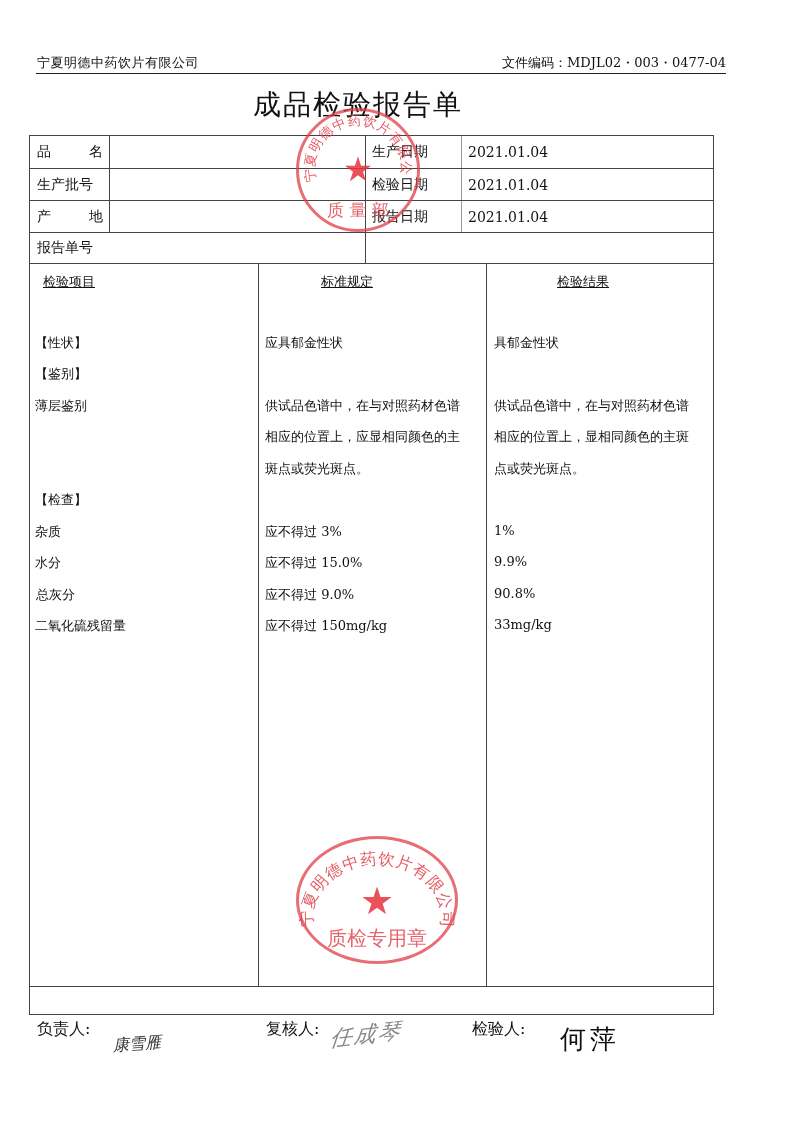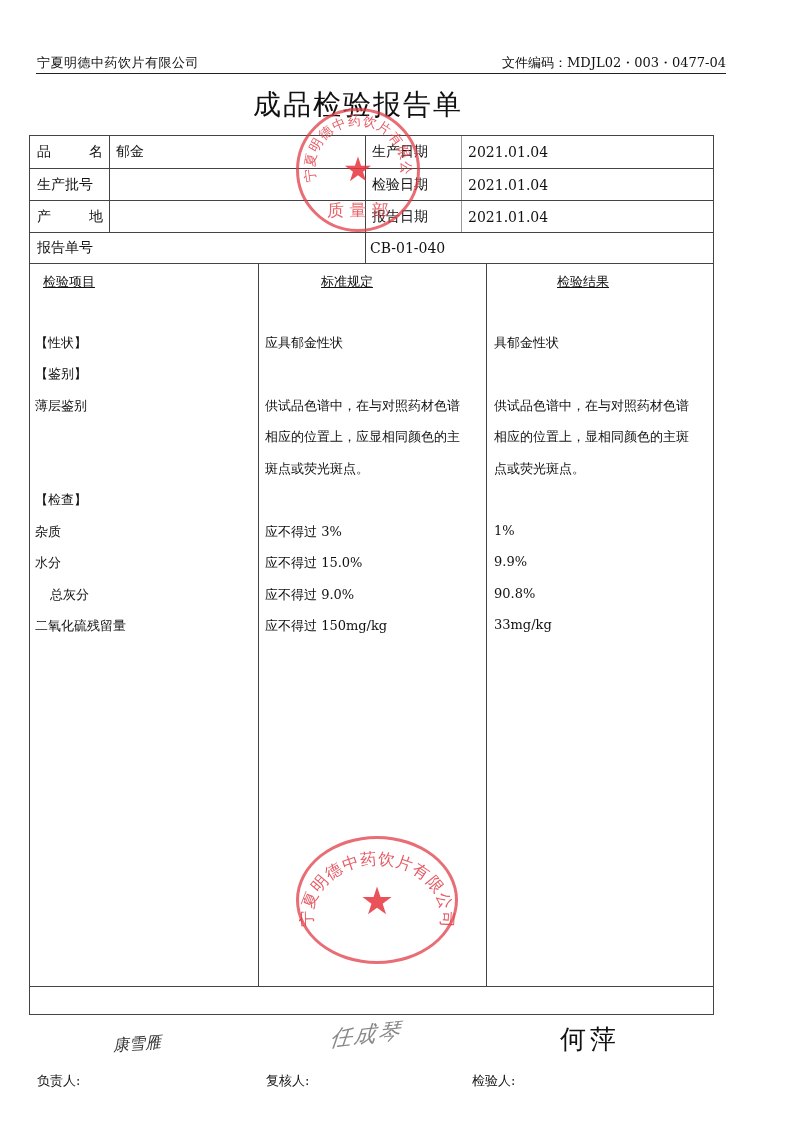--- a/index.html
+++ b/index.html
@@ -19,21 +19,21 @@
 
     .label-spread { display: flex; justify-content: space-between; width: 66px; }
 
     .body-row { position: absolute; left: 0; top: 128px; width: 683px; height: 723px; border-bottom: 1px solid #444; }
     .col { position: absolute; top: 0; height: 100%; font-size: 13px; }
     .col-head { position: absolute; top: 9px; font-size: 13px; text-decoration: underline; }
     .line { position: absolute; font-size: 13px; white-space: nowrap; }
 
     .concl { position: absolute; left: 0; top: 851px; width: 683px; height: 27px; font-size: 14px; padding-left: 6px; display: flex; align-items: center; }
 
-    .sign { position: absolute; top: 1072px; font-size: 13px; }
+    .sign { position: absolute; top: 1019px; font-size: 16px; }
     .sig { position: absolute; font-family: "DejaVu Sans", sans-serif; }
 
     .stamp { position: absolute; border: 3px solid rgba(225,60,70,0.75); border-radius: 50%; color: rgba(225,60,70,0.8); pointer-events: none; }
     .stamp .star { position: absolute; left: 50%; transform: translateX(-50%); color: rgba(230,50,60,0.85); }
     .stamp .arc { position: absolute; left: 0; top: 0; width: 100%; height: 100%; }
     .stamp .bottom { position: absolute; width: 100%; text-align: center; }
   </style>
 </head>
 <body>
 
@@ -46,21 +46,20 @@
 <div class="tbl" style="height: 880px;">
 
   <div class="row" style="top:0; height:33px;">
     <div class="cell" style="left:0; width:79px;">
       <span class="label-spread">
         <span>品</span>
         <span>名</span>
       </span>
     </div>
     <div class="vline" style="left:79px;"></div>
-    <div class="cell" style="left:79px; width:256px;">郁金</div>
     <div class="vline" style="left:335px;"></div>
     <div class="cell" style="left:335px; width:96px;">生产日期</div>
     <div class="vline" style="left:431px; border-left-color:#999;"></div>
     <div class="cell" style="left:431px; width:252px;">2021.01.04</div>
   </div>
 
   <div class="row" style="top:33px; height:32px;">
     <div class="cell" style="left:0; width:79px;">生产批号</div>
     <div class="vline" style="left:79px;"></div>
     <div class="vline" style="left:335px;"></div>
@@ -79,34 +78,33 @@
     <div class="vline" style="left:79px;"></div>
     <div class="vline" style="left:335px;"></div>
     <div class="cell" style="left:335px; width:96px;">报告日期</div>
     <div class="vline" style="left:431px; border-left-color:#999;"></div>
     <div class="cell" style="left:431px; width:252px;">2021.01.04</div>
   </div>
 
   <div class="row" style="top:97px; height:31px;">
     <div class="cell" style="left:0; width:335px;">报告单号</div>
     <div class="vline" style="left:335px;"></div>
-    <div class="cell" style="left:335px; width:348px; padding-left:5px;">CB-01-040</div>
   </div>
 
   <div class="body-row">
 
     <div class="col" style="left:0; width:228px;">
       <div class="col-head" style="left:13px;">检验项目</div>
       <div class="line" style="left:5px; top:70px;">【性状】</div>
       <div class="line" style="left:5px; top:101px;">【鉴别】</div>
       <div class="line" style="left:5px; top:133px;">薄层鉴别</div>
       <div class="line" style="left:5px; top:227px;">【检查】</div>
       <div class="line" style="left:5px; top:259px;">杂质</div>
       <div class="line" style="left:5px; top:290px;">水分</div>
-      <div class="line" style="left:20px; top:322px;">总灰分</div>
+      <div class="line" style="left:6px; top:322px;">总灰分</div>
       <div class="line" style="left:5px; top:353px;">二氧化硫残留量</div>
     </div>
     <div class="vline" style="left:228px;"></div>
 
     <div class="col" style="left:228px; width:228px;">
       <div class="col-head" style="left:63px;">标准规定</div>
       <div class="line" style="left:7px; top:70px;">应具郁金性状</div>
       <div class="line" style="left:7px; top:133px;">供试品色谱中，在与对照药材色谱</div>
       <div class="line" style="left:7px; top:164px;">相应的位置上，应显相同颜色的主</div>
       <div class="line" style="left:7px; top:196px;">斑点或荧光斑点。</div>
@@ -157,13 +155,14 @@
 <div class="stamp" style="left:296px; top:836px; width:162px; height:128px;">
   <svg class="arc" viewBox="0 0 162 128">
     <defs>
         <path id="arcBot" d="M 14 92 A 68 56 0 1 1 148 92"></path>
       </defs>
     <text font-size="17" fill="rgba(225,60,70,0.85)" font-family="DejaVu Serif, serif" letter-spacing="1">
       <textPath href="#arcBot">宁夏明德中药饮片有限公司</textPath>
     </text>
   </svg>
   <div class="star" style="top:40px; font-size:38px;">★</div>
+  <div class="bottom" style="top:86px; font-size:20px;">质检专用章</div>
 </div>
 
 </body></html>

